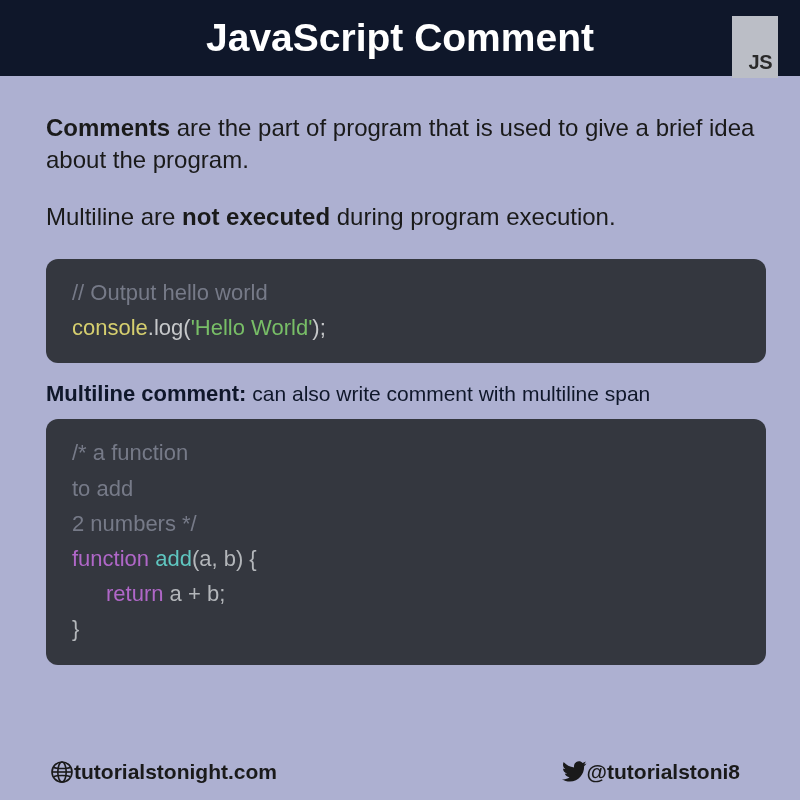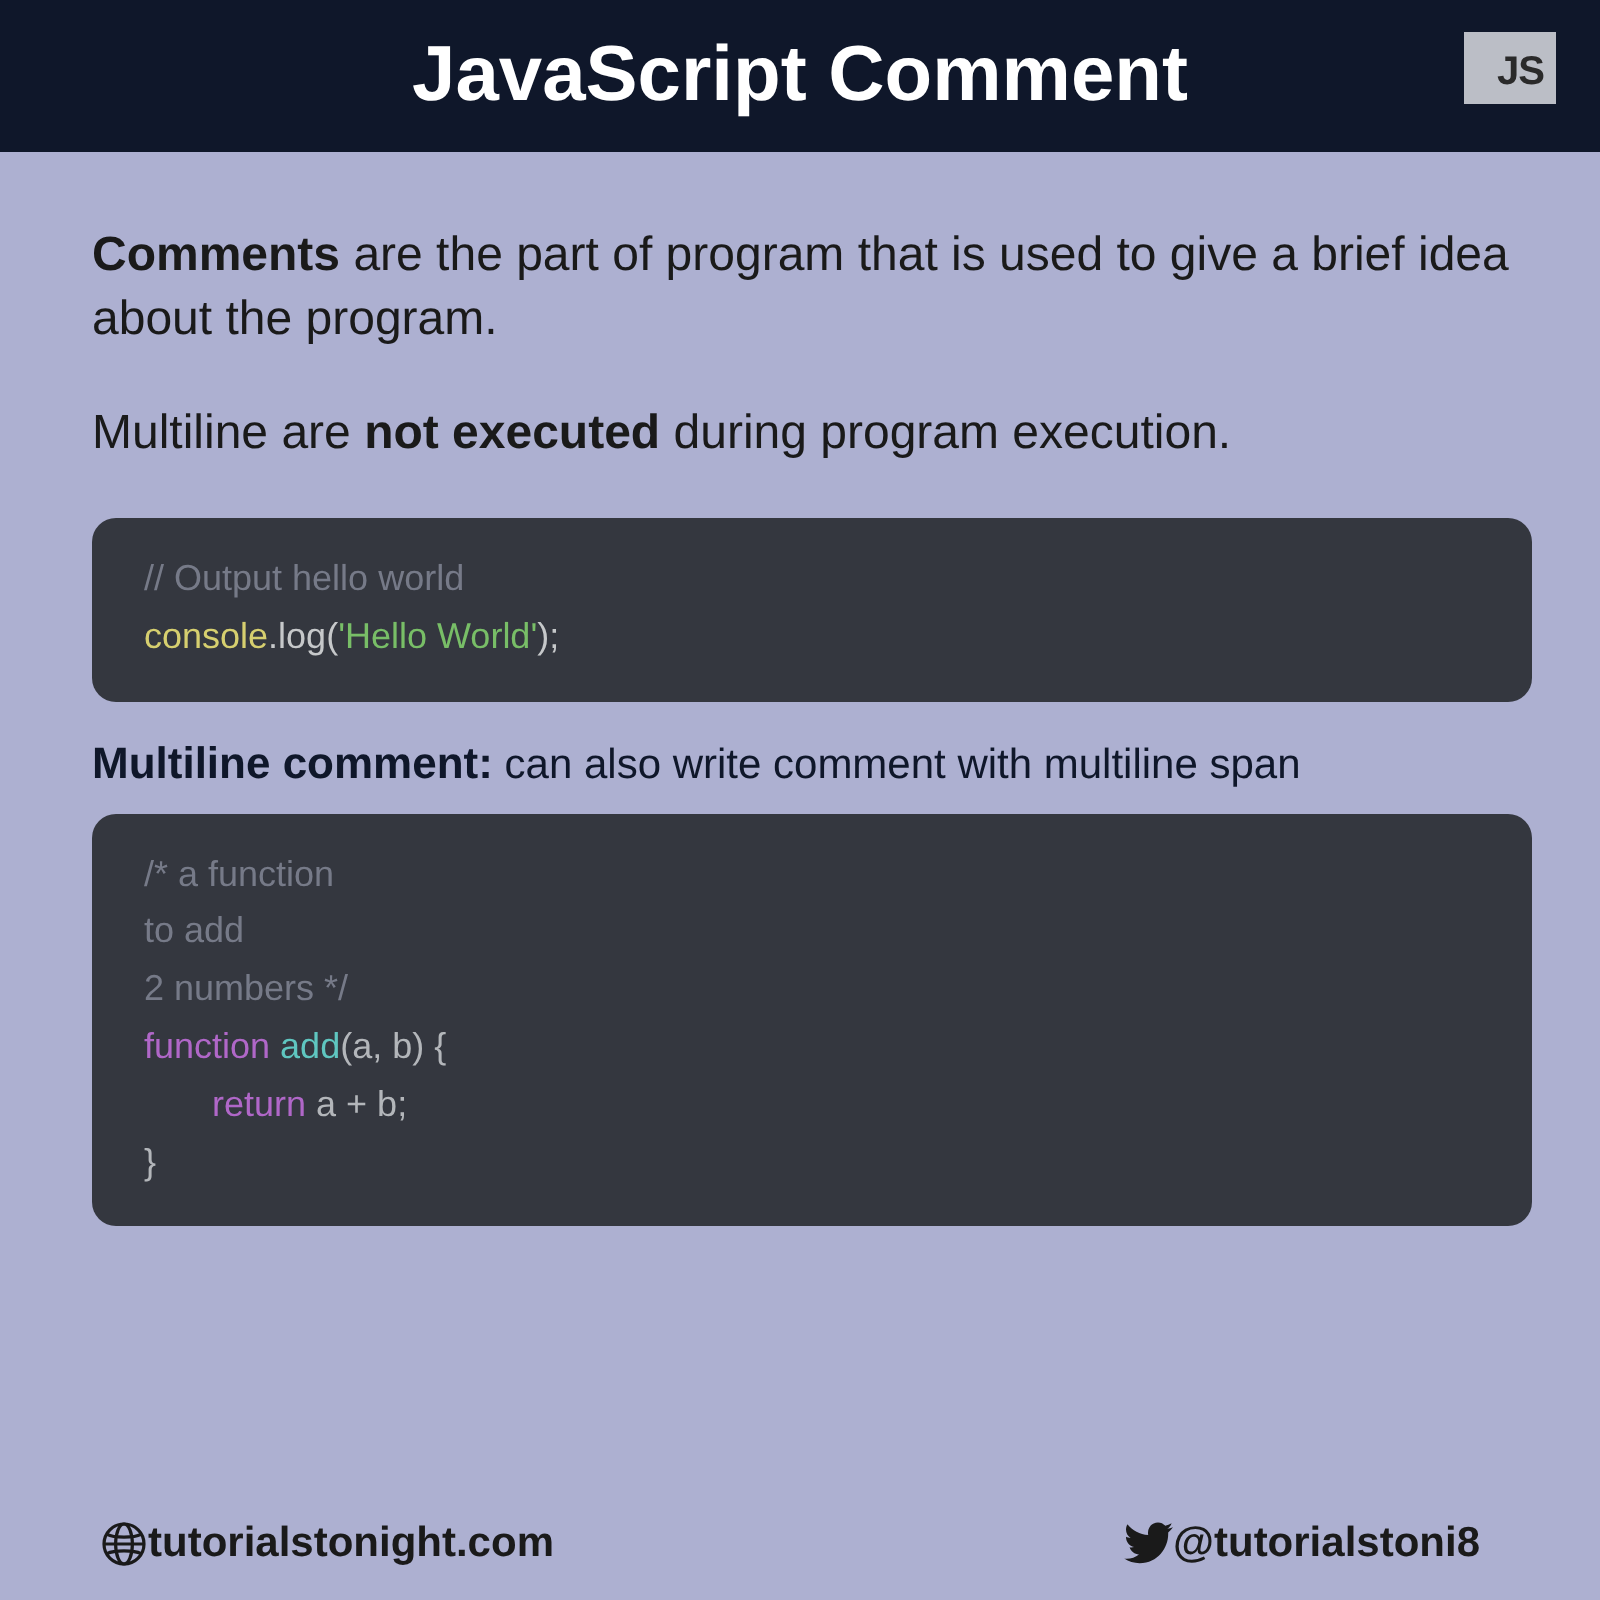--- a/index.html
+++ b/index.html
@@ -21,21 +21,21 @@
   .header-title {
     color: #fff;
     font-size: 39px;
     font-weight: 700;
   }
   .js-badge {
     position: absolute;
     right: 22px;
     top: 16px;
     width: 46px;
-    height: 36px;
+    height: 62px;
     background: #bbbec6;
     display: flex;
     align-items: flex-end;
     justify-content: flex-end;
     padding: 4px 6px;
   }
   .js-badge-text {
     color: #2a2a2a;
     font-size: 20px;
     font-weight: 700;
@@ -49,21 +49,21 @@
     color: #1a1a1a;
     line-height: 1.32;
     margin-bottom: 26px;
   }
   .para b { font-weight: 700; }
   .code-block {
     background: #34373f;
     border-radius: 12px;
     padding: 16px 26px 18px 26px;
     font-family: "Segoe UI", -apple-system, Arial, sans-serif;
-    font-size: 18px;
+    font-size: 22px;
     line-height: 1.6;
     margin-bottom: 18px;
   }
   .tok-comment { color: #767a88; }
   .tok-yellow  { color: #d6cf6f; }
   .tok-plain   { color: #c6c8ca; }
   .tok-green   { color: #78be67; }
   .tok-magenta { color: #b067c8; }
   .tok-teal    { color: #5fc6c0; }
   .tok-dim     { color: #b3b6ba; }

